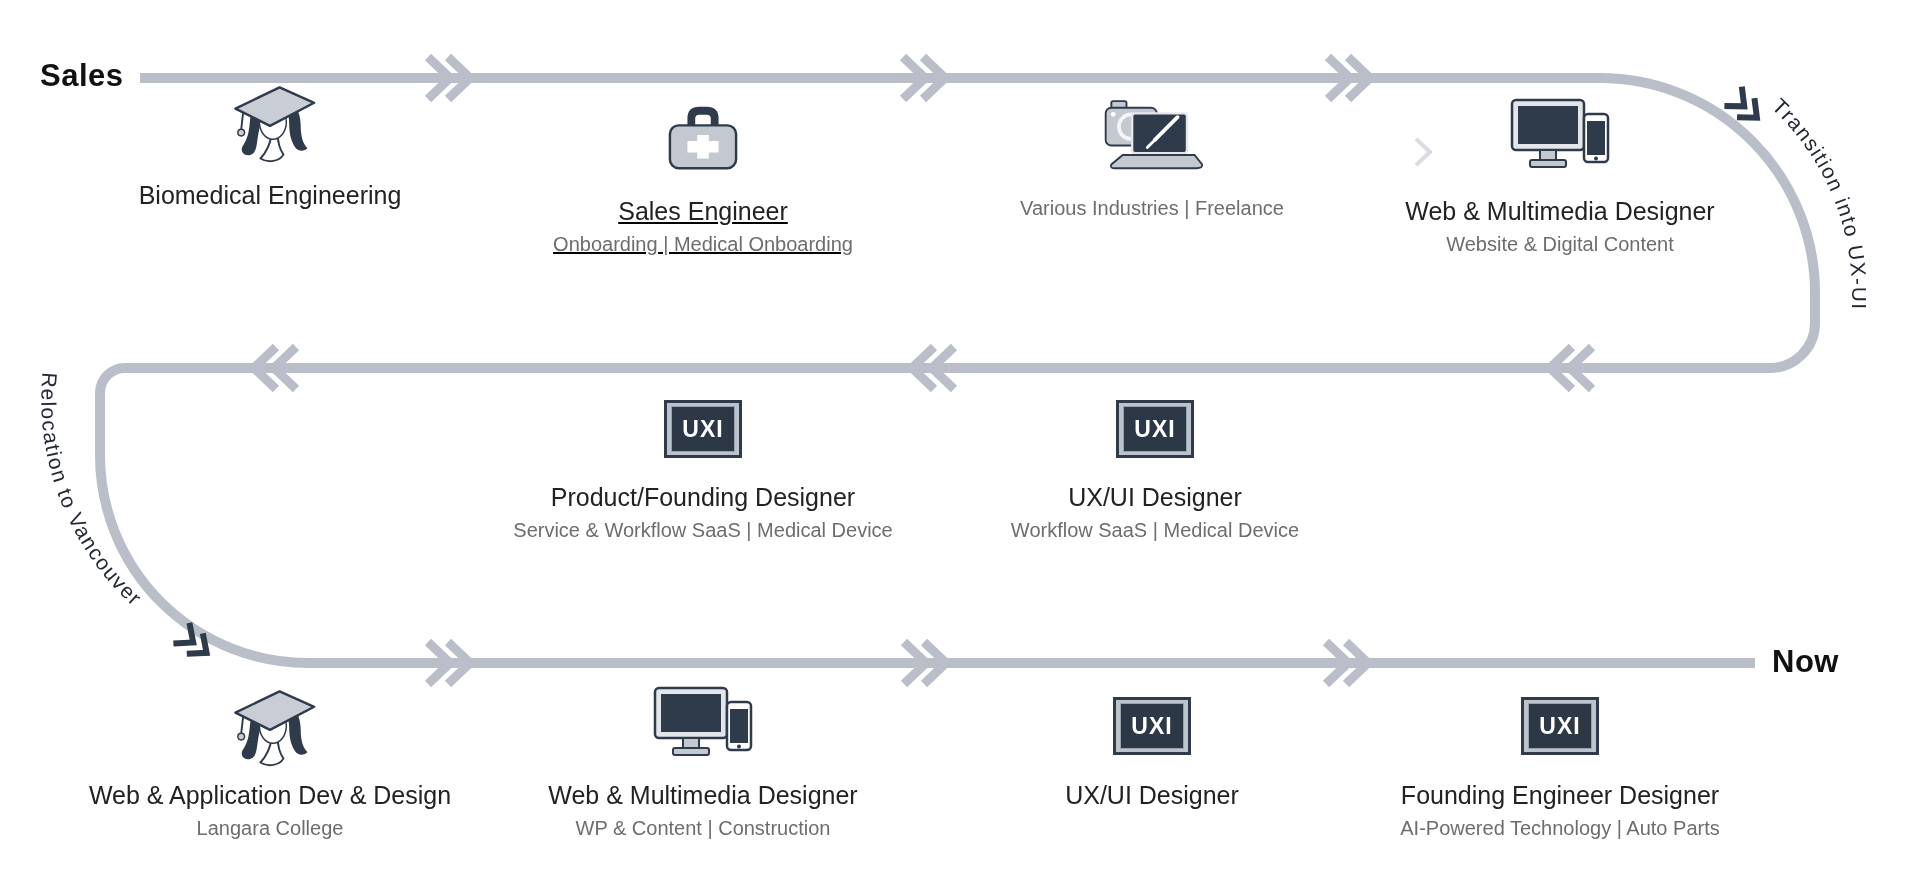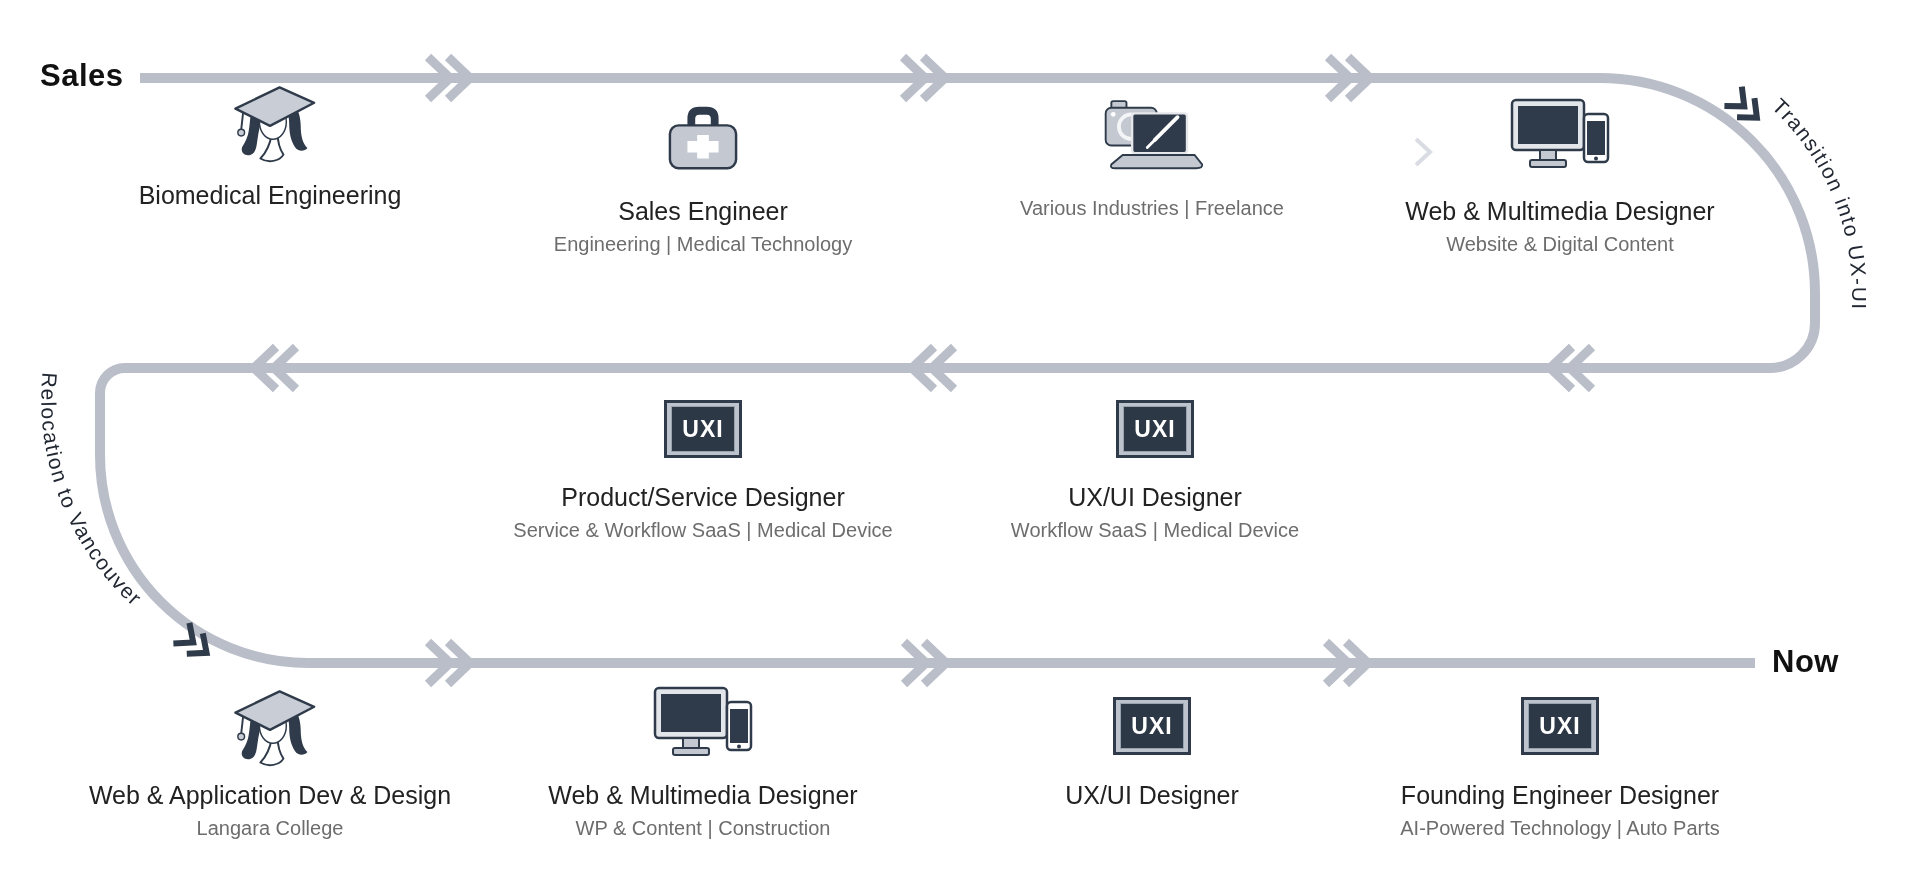--- a/index.html
+++ b/index.html
@@ -85,30 +85,30 @@
         <ellipse cx="53" cy="50" rx="14" ry="18" fill="#ffffff" stroke="#2f3b4a" stroke-width="1.5"></ellipse>
         <polygon points="14,36 60,14 96,30 50,54" fill="#c9cdd6" stroke="#2f3b4a" stroke-width="2.5" stroke-linejoin="round"></polygon>
         <path d="M 22 40 L 20 58" stroke="#2f3b4a" stroke-width="2" fill="none"></path>
         <circle cx="20" cy="61" r="3.5" fill="#c9cdd6" stroke="#2f3b4a" stroke-width="1.5"></circle>
       </svg>
     </div>
     <div class="title">Biomedical Engineering</div>
     <div class="subtitle"></div>
   </div>
 
-  <div class="item" style="left:473px; top:88px;">
+  <div class="item" style="left:473px; top:88px;text-decoration:underline;">
     <div class="icon-box">
       <svg width="78" height="72" viewBox="0 0 80 74">
         <path d="M 28 28 V 17 Q 28 9 36 9 H 44 Q 52 9 52 17 V 28" fill="none" stroke="#2f3b4a" stroke-width="8" stroke-linecap="round"></path>
         <rect x="6" y="24" width="68" height="44" rx="9" fill="#c3c8d1" stroke="#2f3b4a" stroke-width="2.5"></rect>
         <path d="M 34 34 H 46 V 40 H 56 V 52 H 46 V 58 H 34 V 52 H 24 V 40 H 34 Z" fill="#ffffff"></path>
       </svg>
     </div>
     <div class="title">Sales Engineer</div>
-    <div class="subtitle">Engineering | Medical Technology</div>
+    <div class="subtitle">Onboarding | Medical Onboarding</div>
   </div>
 
   <div class="item" style="left:922px; top:88px;">
     <div class="icon-box">
       <svg width="104" height="90" viewBox="0 0 110 92">
         <rect x="12" y="7" width="16" height="9" rx="2" fill="#c3c8d1" stroke="#2f3b4a" stroke-width="2"></rect>
         <rect x="6" y="14" width="54" height="40" rx="6" fill="#c3c8d1" stroke="#2f3b4a" stroke-width="2"></rect>
         <circle cx="33" cy="34" r="13" fill="#c3c8d1" stroke="#f4f5f7" stroke-width="4"></circle>
         <circle cx="14" cy="21" r="2.5" fill="#ffffff"></circle>
         <rect x="34" y="20" width="58" height="42" rx="3" fill="#2f3b4a" stroke="#e5e7eb" stroke-width="2.5"></rect>
@@ -137,21 +137,21 @@
   </div>
 
   <div class="item row2" style="left:473px; top:400px;">
     <div class="icon-box">
       <div class="uxi-badge">
           <div class="uxi-inner">
             <span>UXI</span>
           </div>
         </div>
     </div>
-    <div class="title">Product/Service Designer</div>
+    <div class="title">Product/Founding Designer</div>
     <div class="subtitle">Service &amp; Workflow SaaS | Medical Device</div>
   </div>
 
   <div class="item row2" style="left:925px; top:400px;">
     <div class="icon-box">
       <div class="uxi-badge">
           <div class="uxi-inner">
             <span>UXI</span>
           </div>
         </div>

